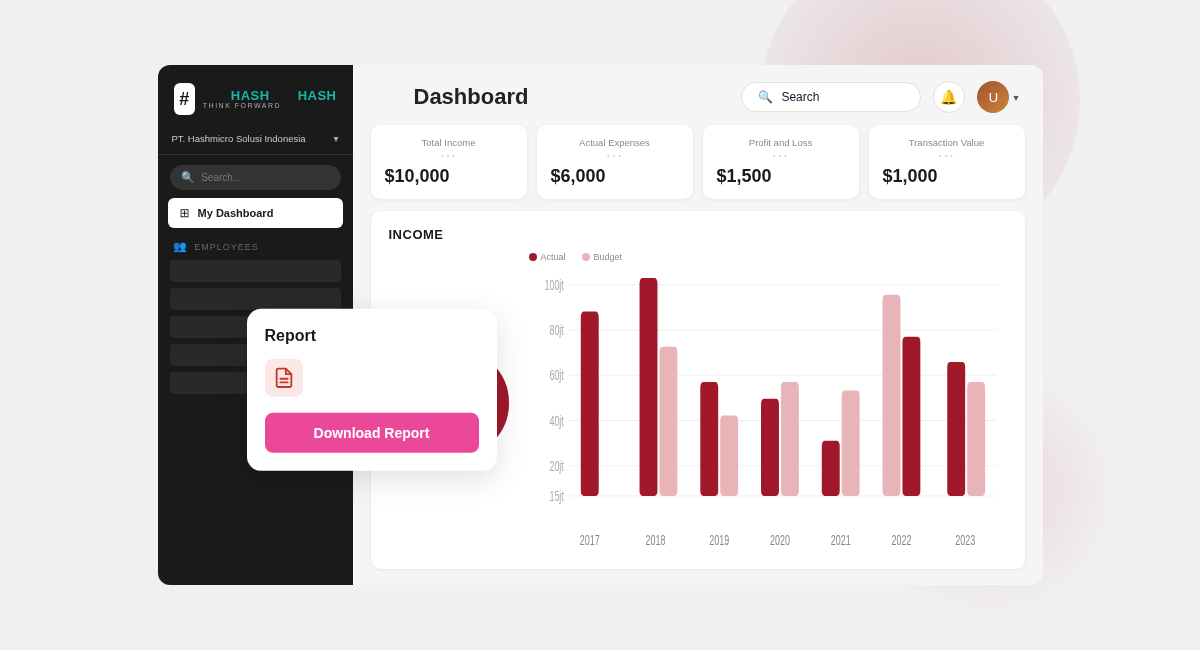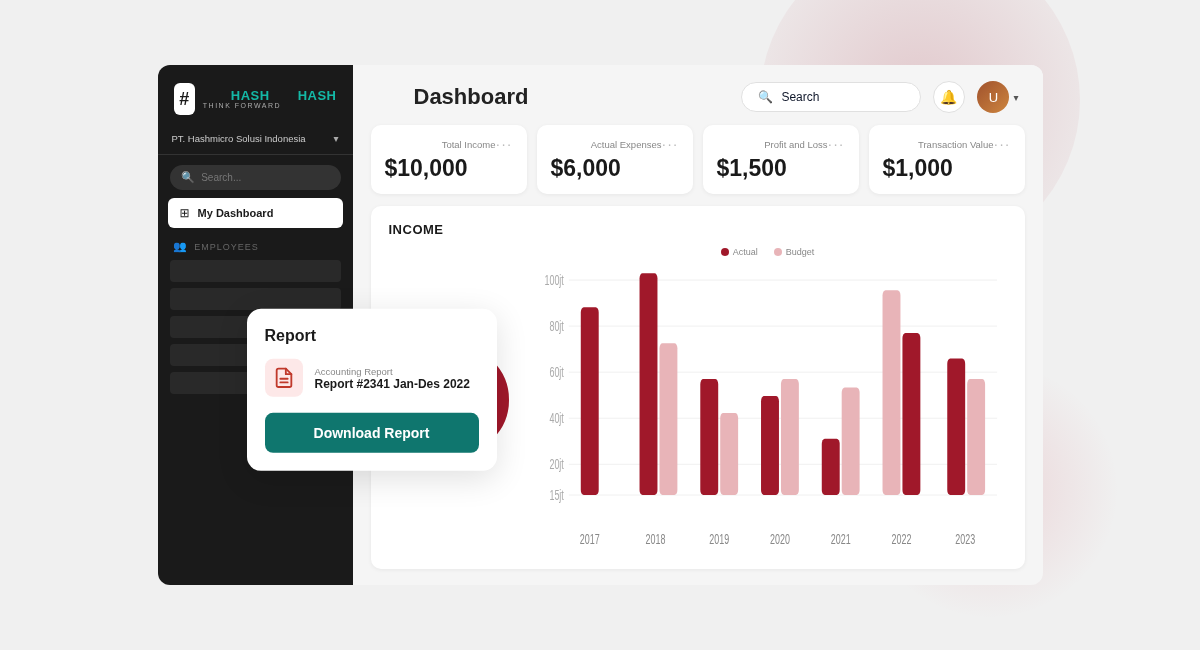--- a/index.html
+++ b/index.html
@@ -206,25 +206,25 @@
       background: white;
       border-radius: 10px;
       padding: 12px 14px;
       flex: 1;
       box-shadow: 0 1px 4px rgba(0,0,0,0.06);
     }
     .kpi-label {
       font-size: 9.5px;
       color: #888;
       margin-bottom: 4px;
-      display: flex; justify-content: flex-end; align-items: center;
+      display: flex; justify-content: flex-start; align-items: center; flex-direction: column;
     }
     .kpi-dots { font-size: 14px; color: #bbb; letter-spacing: 1px; line-height: 1; cursor: pointer; }
     .kpi-value {
-      font-size: 23px;
+      font-size: 18px;
       font-weight: 700;
       color: #1a1a1a;
     }
 
     
     .income-card {
       background: white;
       border-radius: 10px;
       margin: 0 18px 16px;
       padding: 16px 18px;
@@ -268,21 +268,21 @@
 
     
     .bar-chart-section {
       flex: 1;
       display: flex;
       flex-direction: column;
       overflow: hidden;
     }
     .chart-legend {
       display: flex;
-      justify-content: center;
+      justify-content: flex-start;
       gap: 16px;
       margin-bottom: 6px;
     }
     .legend-item {
       display: flex; align-items: center; gap: 4px;
       font-size: 9px; color: #888;
     }
     .legend-dot {
       width: 8px; height: 8px; border-radius: 50%;
     }
@@ -322,21 +322,21 @@
       border-radius: 8px;
       display: flex; align-items: center; justify-content: center;
       font-size: 18px; color: #c0392b;
       flex-shrink: 0;
     }
     .report-file-info { display: flex; flex-direction: column; }
     .report-file-type { font-size: 9.5px; color: #888; }
     .report-file-name { font-size: 12px; font-weight: 700; color: #1a1a1a; }
     .download-btn {
       width: 100%;
-      background: #0f766e;
+      background: #ec4899;
       color: white;
       border: none;
       border-radius: 8px;
       padding: 12px;
       font-size: 14px;
       font-weight: 700;
       cursor: pointer;
       text-align: center;
     }
 
@@ -520,21 +520,17 @@
       <div class="report-title">Report</div>
       <div class="report-file">
         <div class="report-file-icon">
           <svg width="22" height="22" viewBox="0 0 24 24" fill="none">
             <path d="M14 2H6a2 2 0 00-2 2v16a2 2 0 002 2h12a2 2 0 002-2V8z" stroke="#c0392b" stroke-width="2" stroke-linecap="round" stroke-linejoin="round"></path>
             <polyline points="14,2 14,8 20,8" stroke="#c0392b" stroke-width="2" stroke-linecap="round" stroke-linejoin="round"></polyline>
             <line x1="8" y1="13" x2="16" y2="13" stroke="#c0392b" stroke-width="2" stroke-linecap="round"></line>
             <line x1="8" y1="17" x2="16" y2="17" stroke="#c0392b" stroke-width="2" stroke-linecap="round"></line>
           </svg>
         </div>
-        <div class="report-file-info">
-          <span class="report-file-type">Accounting Report</span>
-          <span class="report-file-name">Report #2341 Jan-Des 2022</span>
-        </div>
       </div>
       <button class="download-btn">Download Report</button>
     </div>
   </div>
 </div>
 
 </body></html>

